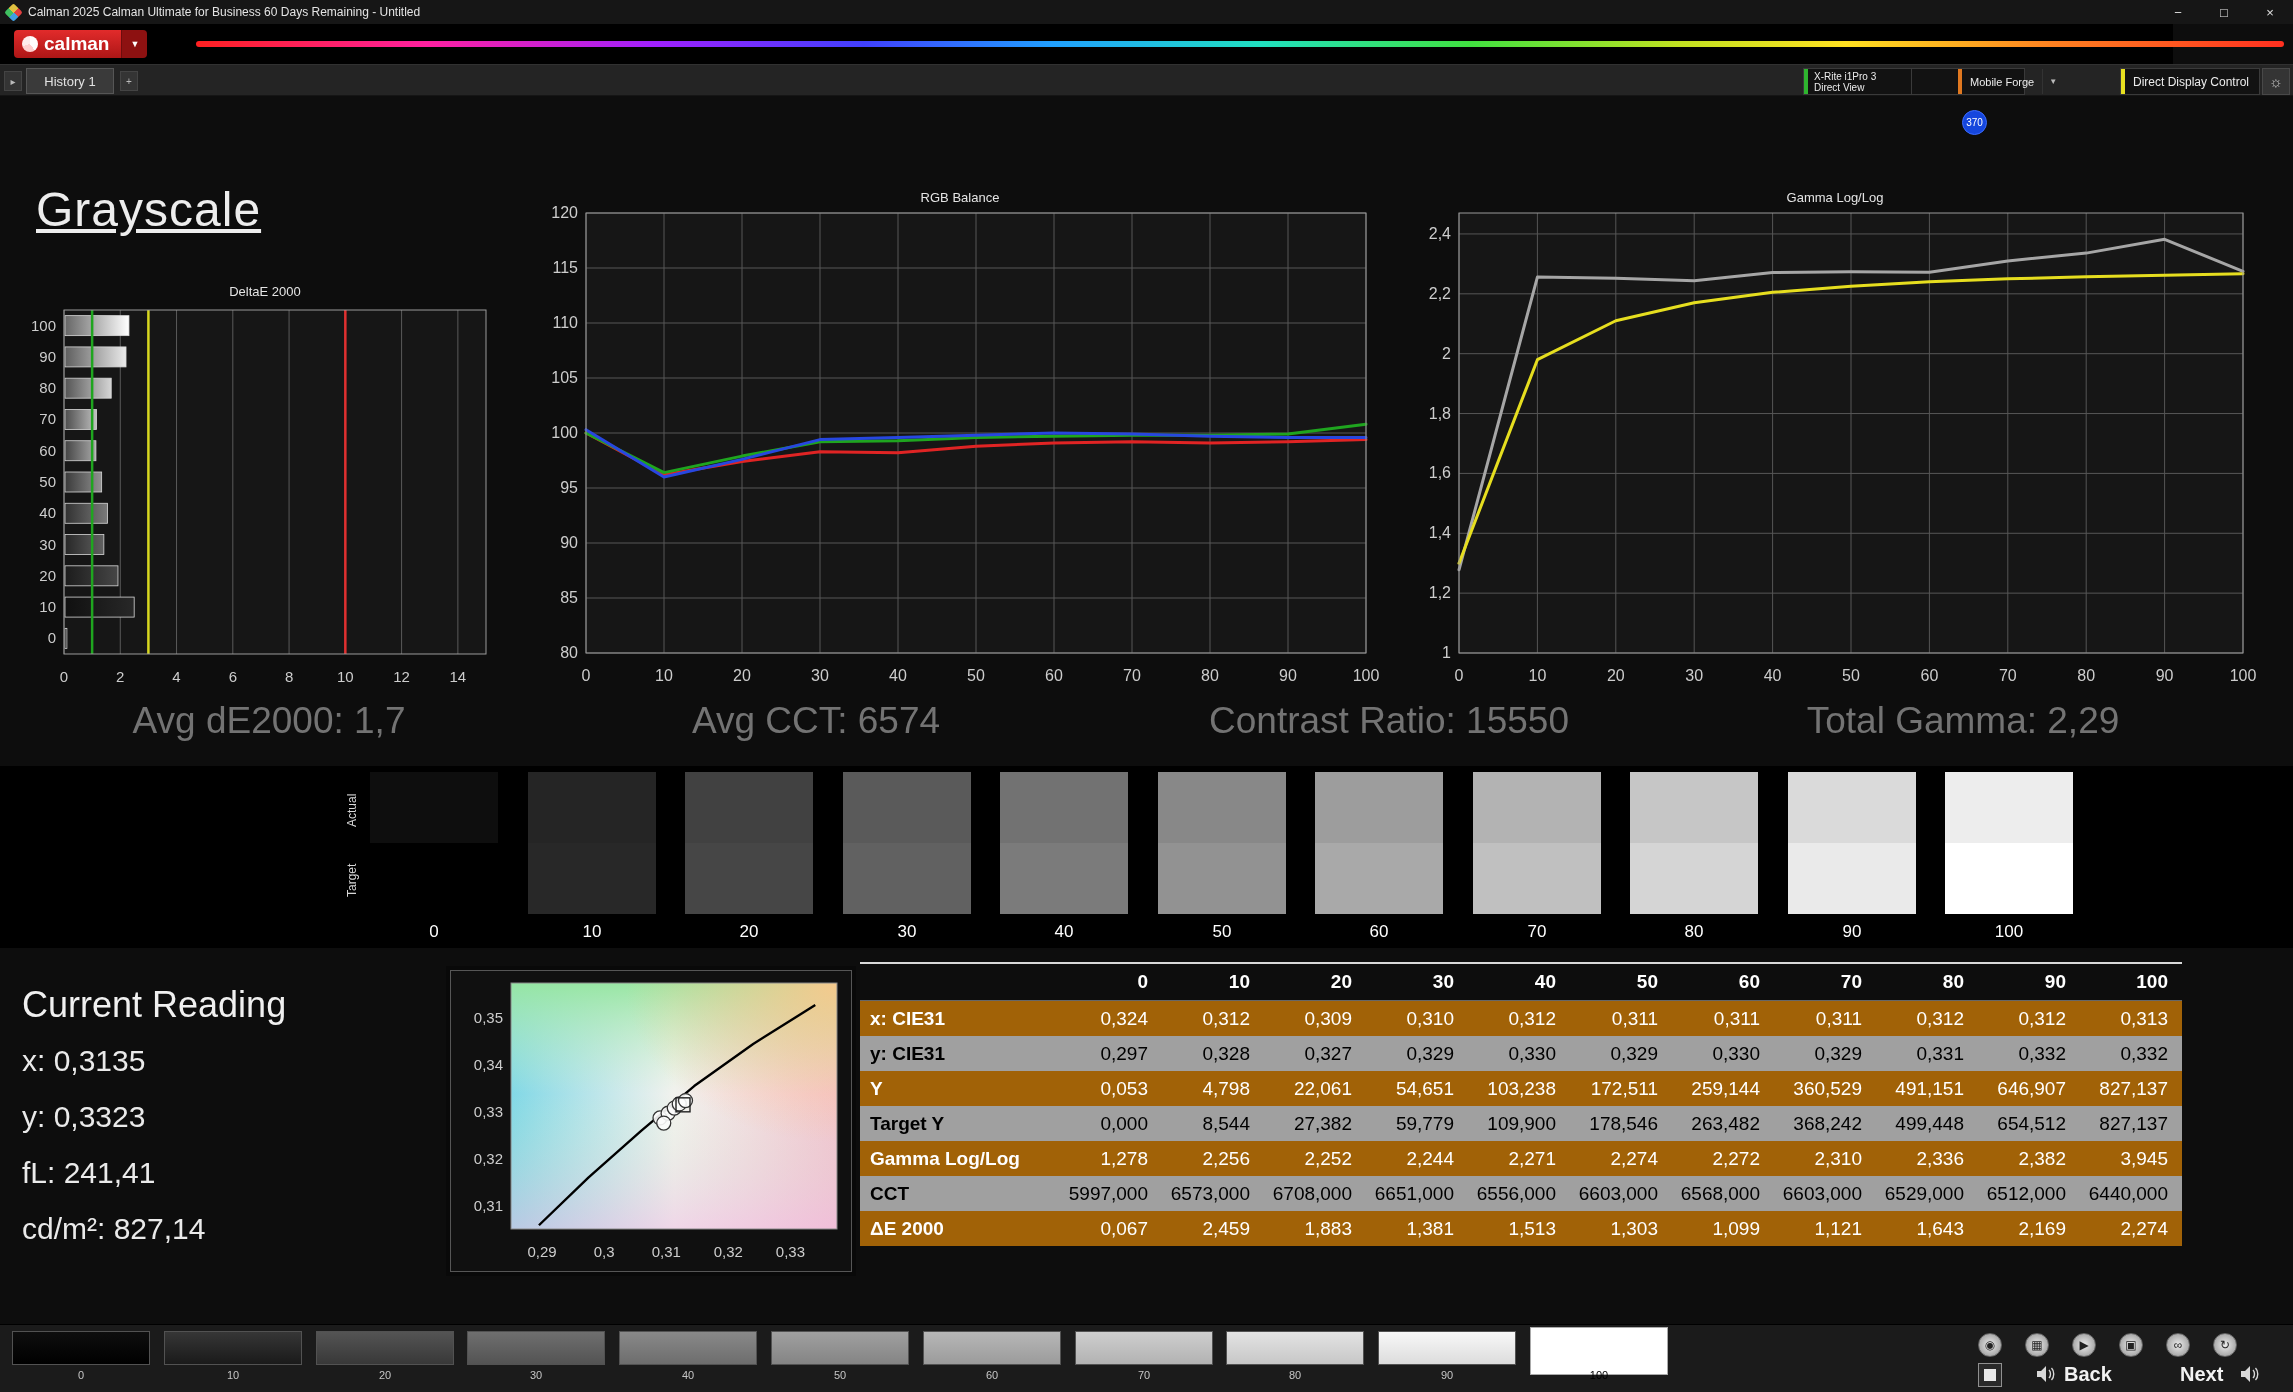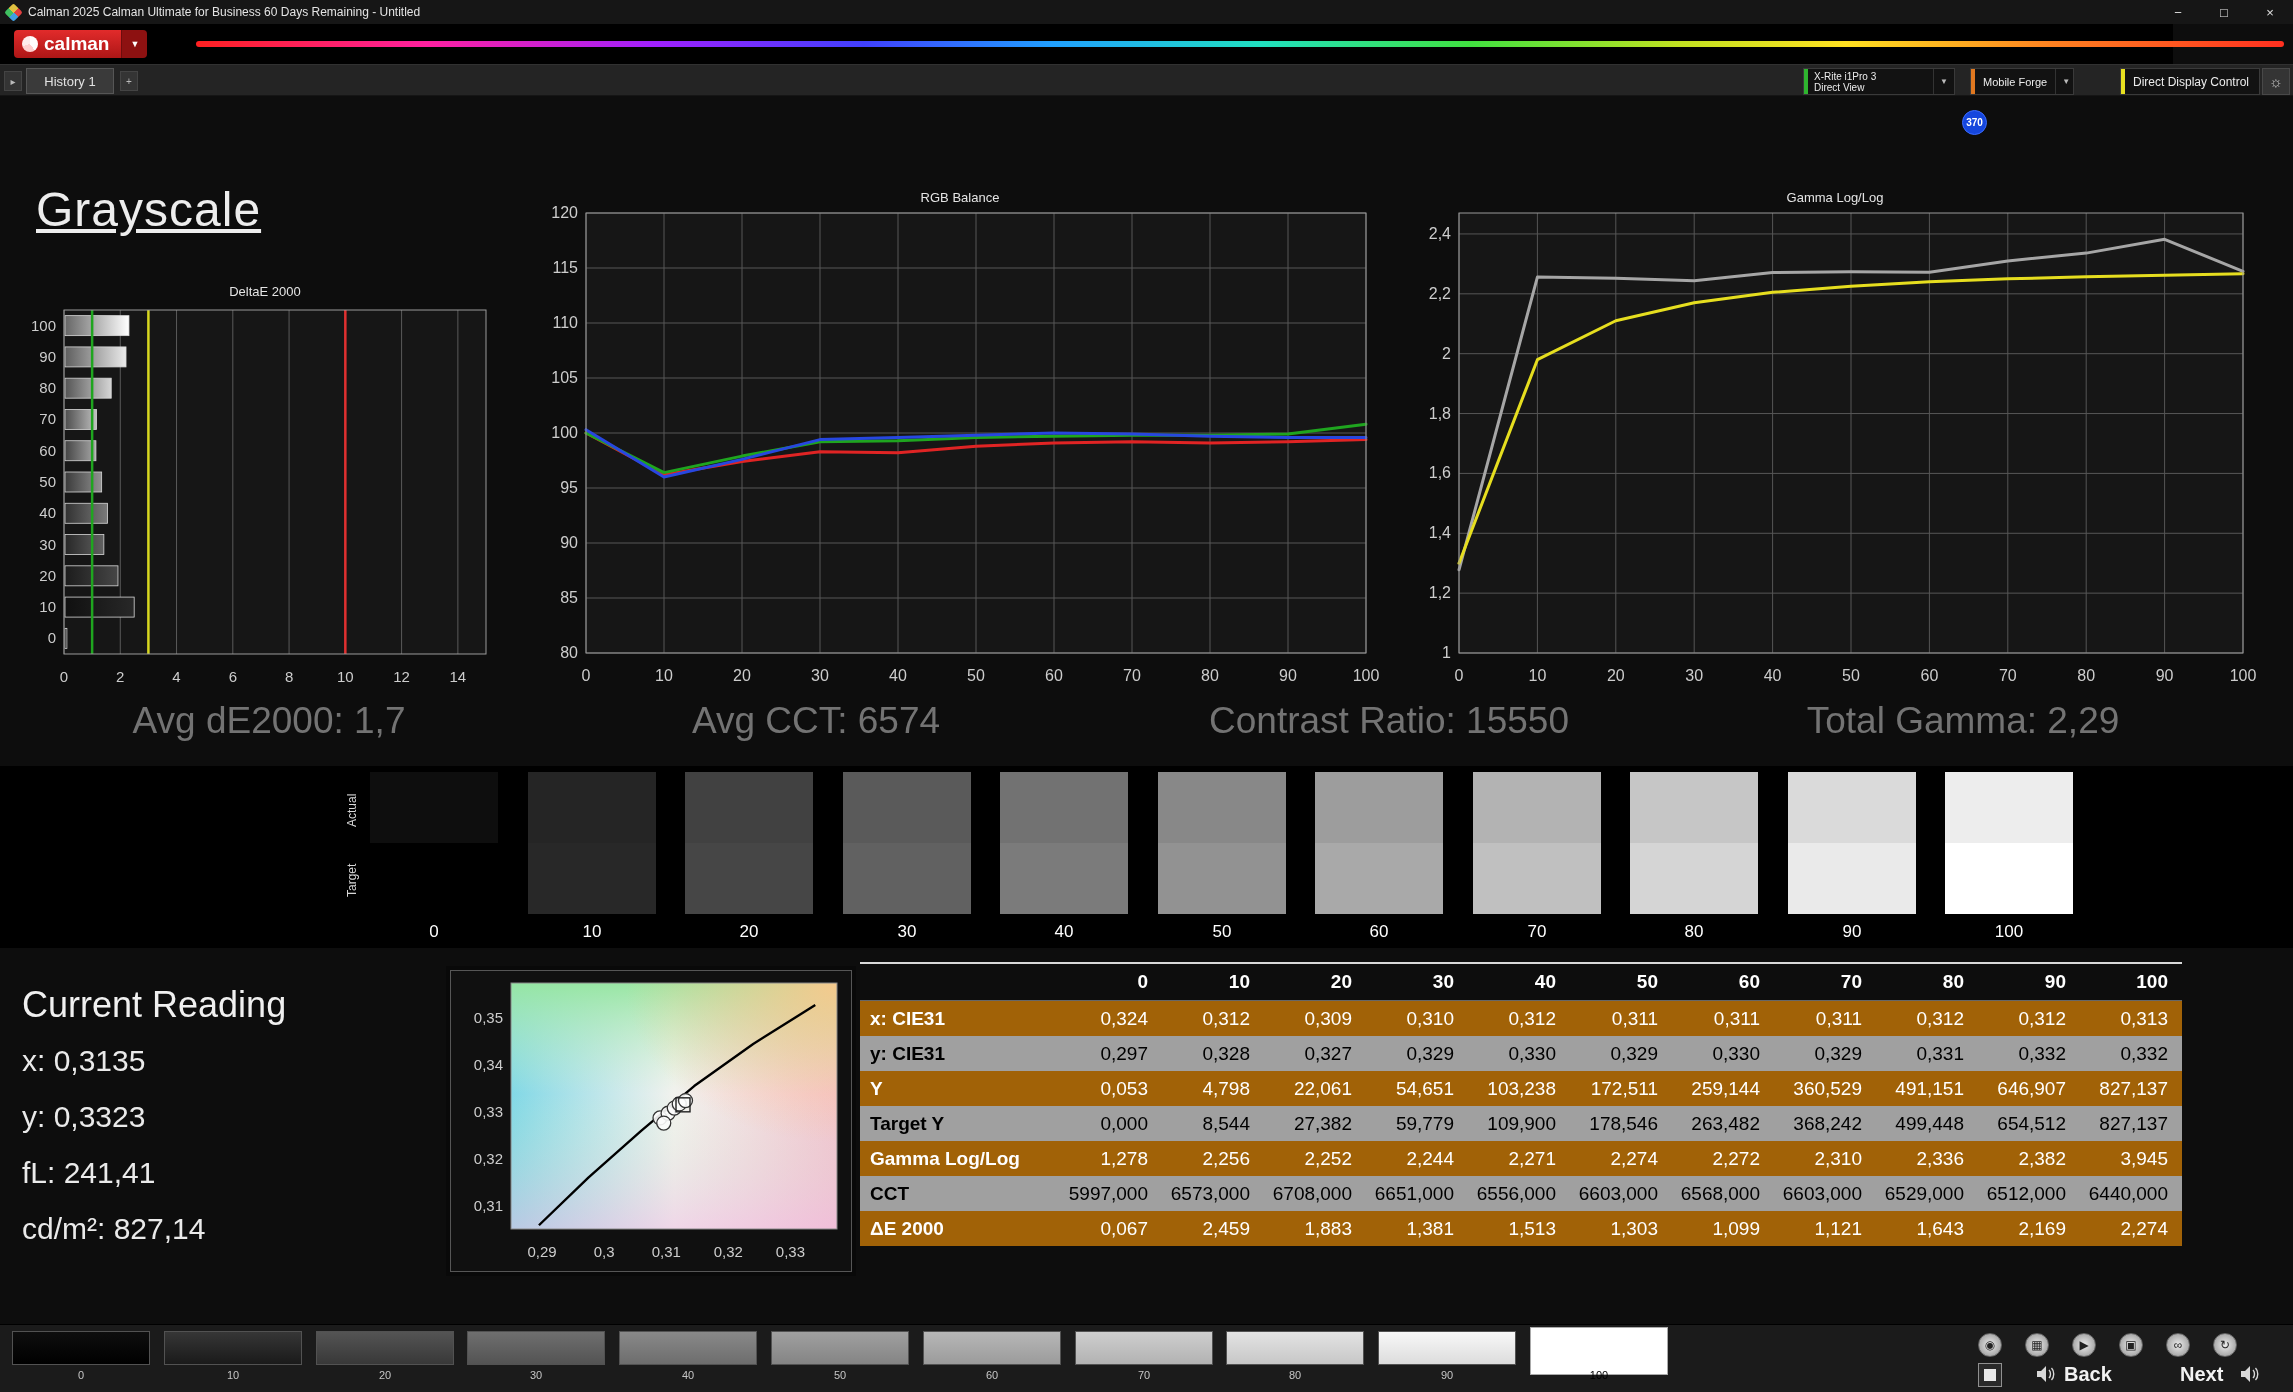--- a/index.html
+++ b/index.html
@@ -29,21 +29,21 @@
     background:linear-gradient(90deg,#ff2020,#ff20a0 11%,#a020ff 22%,#4040ff 32%,#20a0ff 41%,#20e0c0 51%,#40e040 61%,#c0e020 71%,#ffe020 79%,#ff8020 89%,#ff3020);}
   
   .toolbar{position:absolute;left:0;top:64px;width:2293px;height:32px;background:#242424;border-top:1px solid #313131;border-bottom:1px solid #151515;}
   .tb-mini{position:absolute;top:6px;width:18px;height:20px;background:#343434;border:1px solid #444;color:#bbb;font-size:10px;display:flex;align-items:center;justify-content:center;}
   .history-tab{position:absolute;left:26px;top:3px;width:88px;height:26px;background:#3a3a3a;border:1px solid #565656;color:#e2e2e2;font-size:13px;display:flex;align-items:center;justify-content:center;}
   .dropdown{position:absolute;top:3px;height:27px;background:#121212;border:1px solid #3a3a3a;display:flex;align-items:center;color:#ececec;}
   .edge{width:4px;height:100%;flex:0 0 4px;}
   .dd-text{padding:0 8px;font-size:11px;white-space:nowrap;}
   .dd-text2{padding:0 6px;font-size:10px;line-height:11px;white-space:nowrap;}
   .dd-caret{margin-left:auto;height:100%;display:flex;align-items:center;padding:0 6px;border-left:1px solid #333;font-size:8px;color:#bbb;}
-  .badge{position:absolute;top:5px;width:25px;height:25px;border-radius:50%;background:#1546dd;border:1px solid #3b6bff;color:#fff;font-size:10px;font-weight:bold;display:flex;align-items:center;justify-content:center;margin-top:40px;}
+  .badge{position:absolute;top:5px;width:25px;height:25px;border-radius:50%;background:#1546dd;border:1px solid #3b6bff;color:#fff;font-size:10px;font-weight:normal;display:flex;align-items:center;justify-content:center;margin-top:40px;}
   .tb-icobtn{position:absolute;top:3px;width:28px;height:27px;background:#343434;border:1px solid #484848;color:#ccc;font-size:15px;display:flex;align-items:center;justify-content:center;}
   
   .page-title{position:absolute;left:36px;top:182px;font-size:48px;font-weight:400;color:#ededed;letter-spacing:1px;text-decoration:underline;}
   .chart-title{position:absolute;font-size:13px;color:#e4e4e4;text-align:center;}
   .stat{position:absolute;top:700px;font-size:37px;color:#737373;transform:translateX(-50%);white-space:nowrap;}
   
   svg{position:absolute;}
   svg text{fill:#cdcdcd;font-family:"Liberation Sans",sans-serif;font-size:16px;}
   #svg-deltae text{font-size:15px;}
   #svg-cie text{font-size:15px;}
@@ -113,21 +113,21 @@
     <div class="edge" style="background:#2fb52f;"></div>
     <div class="dd-text2">
       <div>X-Rite i1Pro 3</div>
       <div>Direct View</div>
     </div>
     <div class="dd-caret">▼</div>
   </div>
 
   <div class="badge" style="left:1962px;">370</div>
 
-  <div class="dropdown" style="left:1970px;width:104px;">
+  <div class="dropdown" style="left:1911px;width:114px;padding-left:46px;">
     <div class="edge" style="background:#e07820;"></div>
     <div class="dd-text">Mobile Forge</div>
     <div class="dd-caret">▼</div>
   </div>
 
   <div class="dropdown" style="left:2120px;width:140px;font-size:10px;">
     <div class="edge" style="background:#e8e020;"></div>
     <div class="dd-text" style="font-size:12px;">Direct Display Control</div>
   </div>
 

